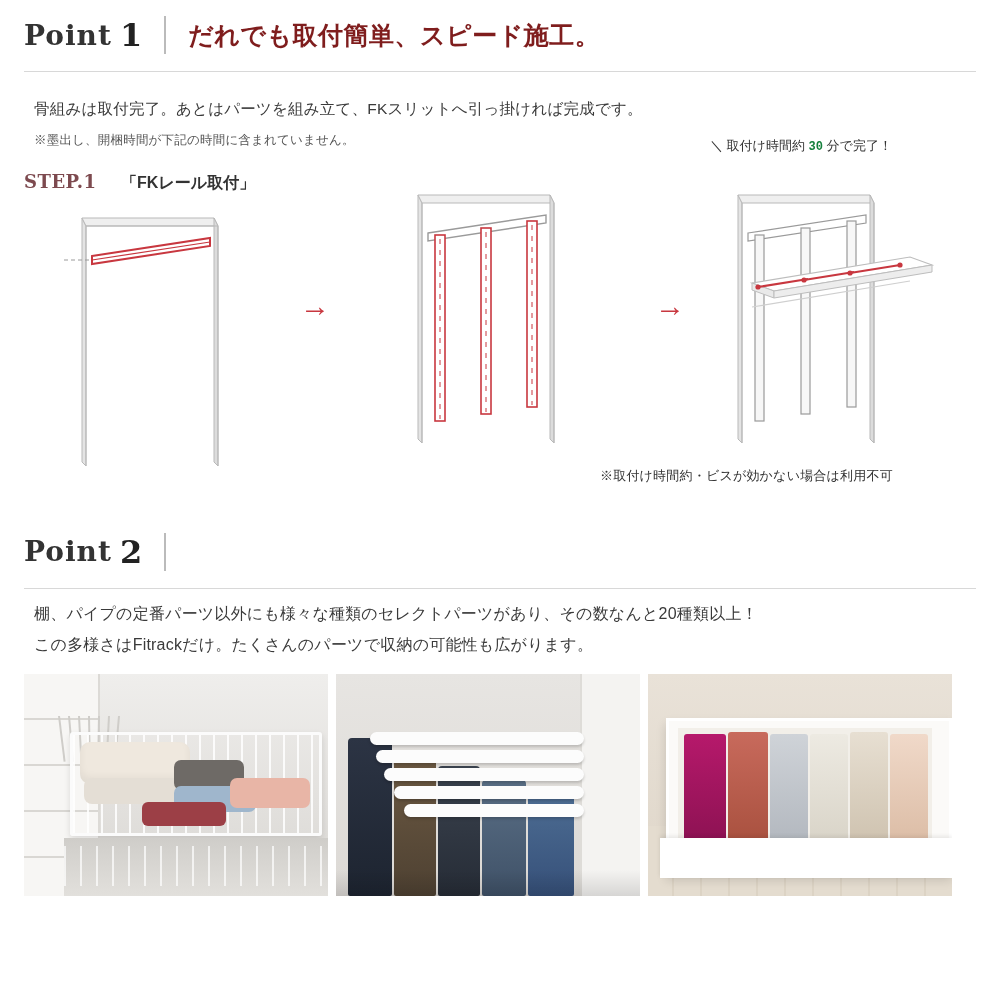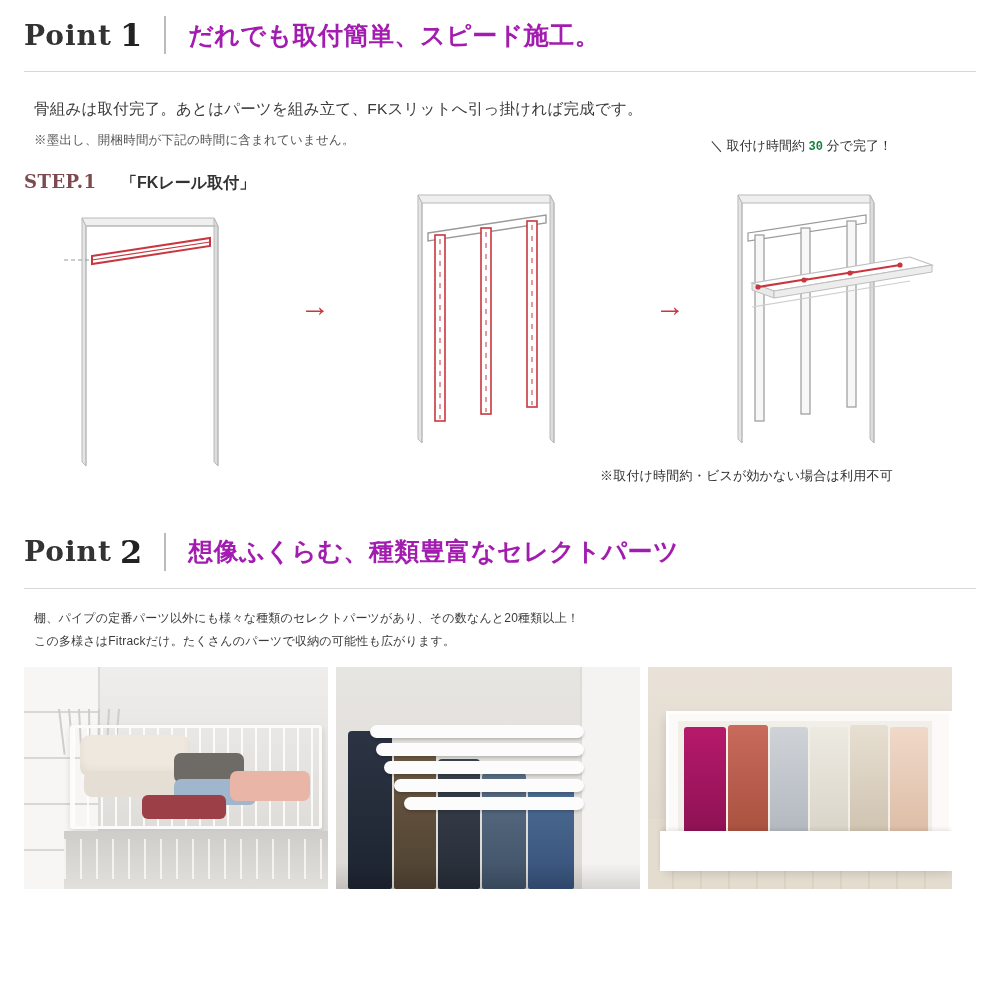--- a/index.html
+++ b/index.html
@@ -45,21 +45,21 @@
   .point-head .vbar {
     width: 2px;
     height: 38px;
     background: #bbbbbb;
     margin: 0 22px 0 22px;
   }
   .point-head .point-title {
     font-family: "DejaVu Serif", serif;
     font-size: 25px;
     font-weight: bold;
-    color: #a21caf;
+    color: #7f1d1d;
     letter-spacing: 0.5px;
   }
   .hr-thin {
     height: 1px;
     background: #d8d8d8;
     margin: 6px 24px 0 24px;
   }
 
   
   .lead {
@@ -148,22 +148,22 @@
     position: absolute;
     left: 600px;
     top: 296px;
     font-size: 13px;
     color: #333333;
     letter-spacing: 0.2px;
   }
 
   
   .lead2 {
-    margin: 18px 0 0 34px;
-    font-size: 12px;
+    margin: 9px 0 0 34px;
+    font-size: 16px;
     line-height: 1.95;
     color: #3a3a3a;
     letter-spacing: 0.2px;
   }
 
   
   .photos {
     display: flex;
     gap: 8px;
     margin: 14px 24px 0 24px;
@@ -336,21 +336,20 @@
       </div>
     </div>
 
     <div class="caption-note">※取付け時間約・ビスが効かない場合は利用不可</div>
   </div>
 
   <div class="point-head" style="margin-top:16px;">
     <span class="point-label">Point</span>
     <span class="point-num">2</span>
     <span class="vbar"></span>
-    <span class="point-title">想像ふくらむ、種類豊富なセレクトパーツ</span>
   </div>
   <div class="hr-thin"></div>
 
   <div class="lead2">
     <div>棚、パイプの定番パーツ以外にも様々な種類のセレクトパーツがあり、その数なんと20種類以上！</div>
     <div>この多様さはFitrackだけ。たくさんのパーツで収納の可能性も広がります。</div>
   </div>
 
   <div class="photos">
 

